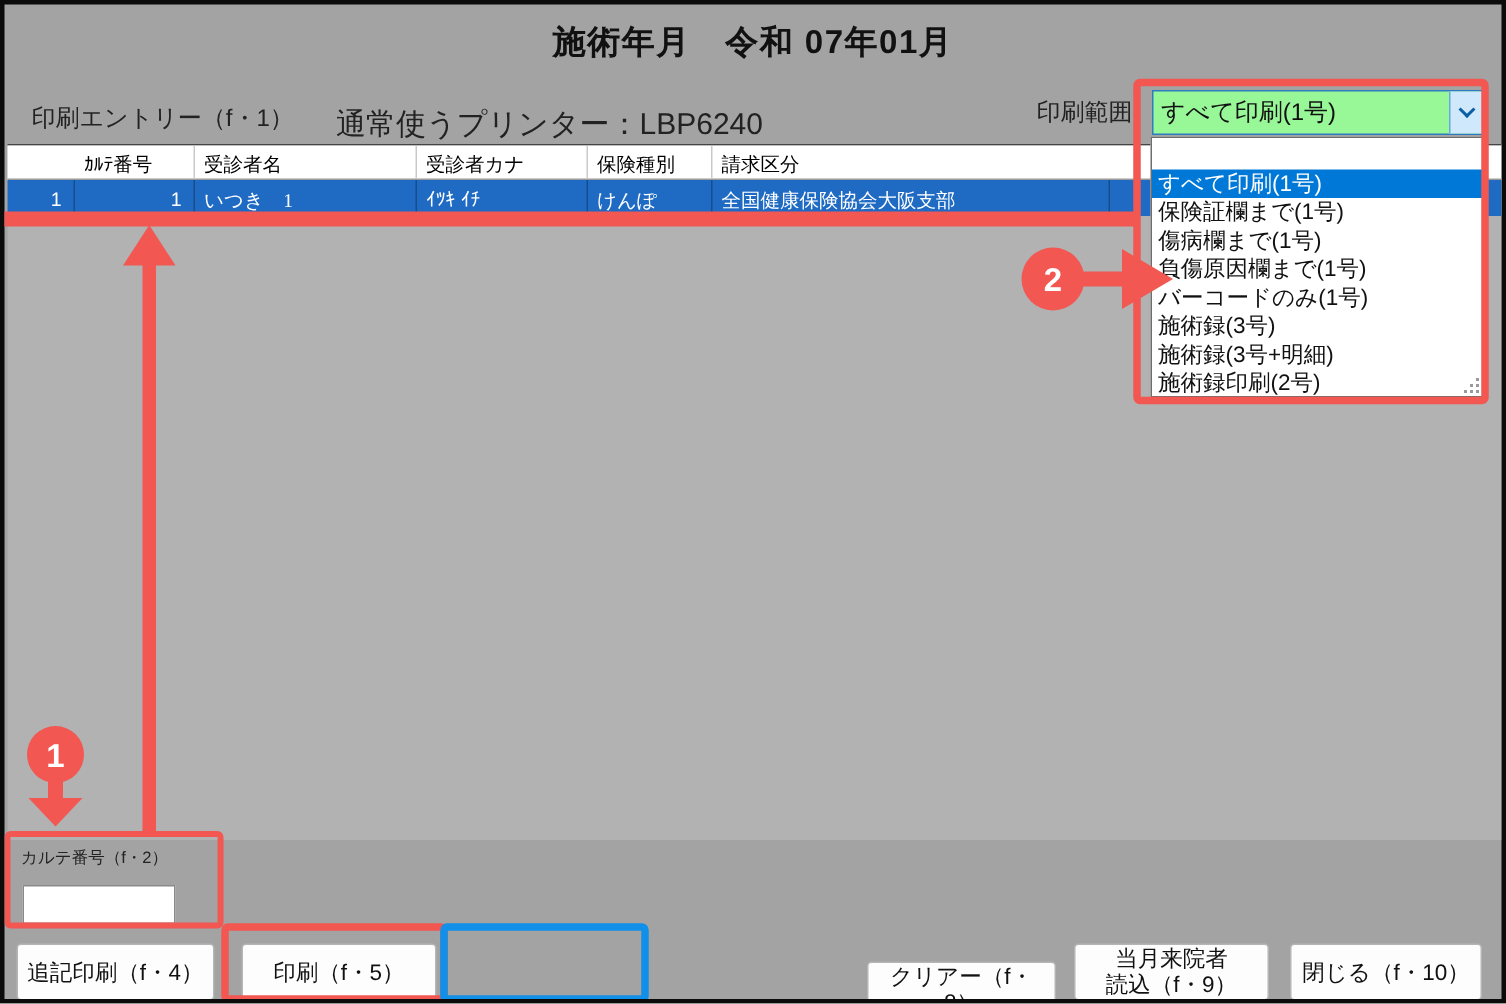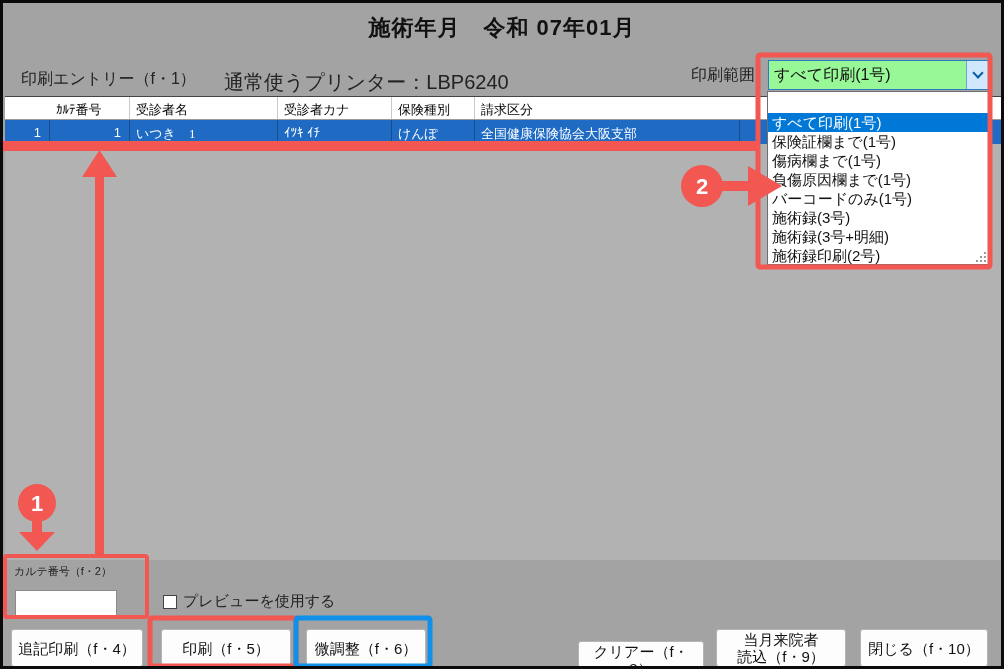--- a/index.html
+++ b/index.html
@@ -111,28 +111,23 @@
         <rect x="4" y="4" width="2" height="2"></rect>
           <rect x="4" y="8" width="2" height="2"></rect>
           <rect x="0" y="8" width="2" height="2"></rect>
       </g>
     </svg>
   </div>
 
   <div class="abs karte-label">カルテ番号（f・2）</div>
   <input class="abs karte-input" value="" style="">
 
-  <div class="abs checkbox-row">
-    <span class="cb"></span>
-    <span>プレビューを使用する</span>
-  </div>
 
   <button class="btn b0">追記印刷（f・4）</button>
   <button class="btn b1">印刷（f・5）</button>
-  <button class="btn b2">微調整（f・6）</button>
   <button class="btn b4">クリアー（f・8）</button>
   <button class="btn b5">当月来院者
 読込（f・9）</button>
   <button class="btn b6">閉じる（f・10）</button>
 
   <svg class="abs overlay" viewBox="0 0 1004 669">
 
     <rect class="ann-fill" x="2" y="141" width="757" height="10"></rect>
 
     <rect class="ann-fill" x="95" y="174" width="9" height="383"></rect>

